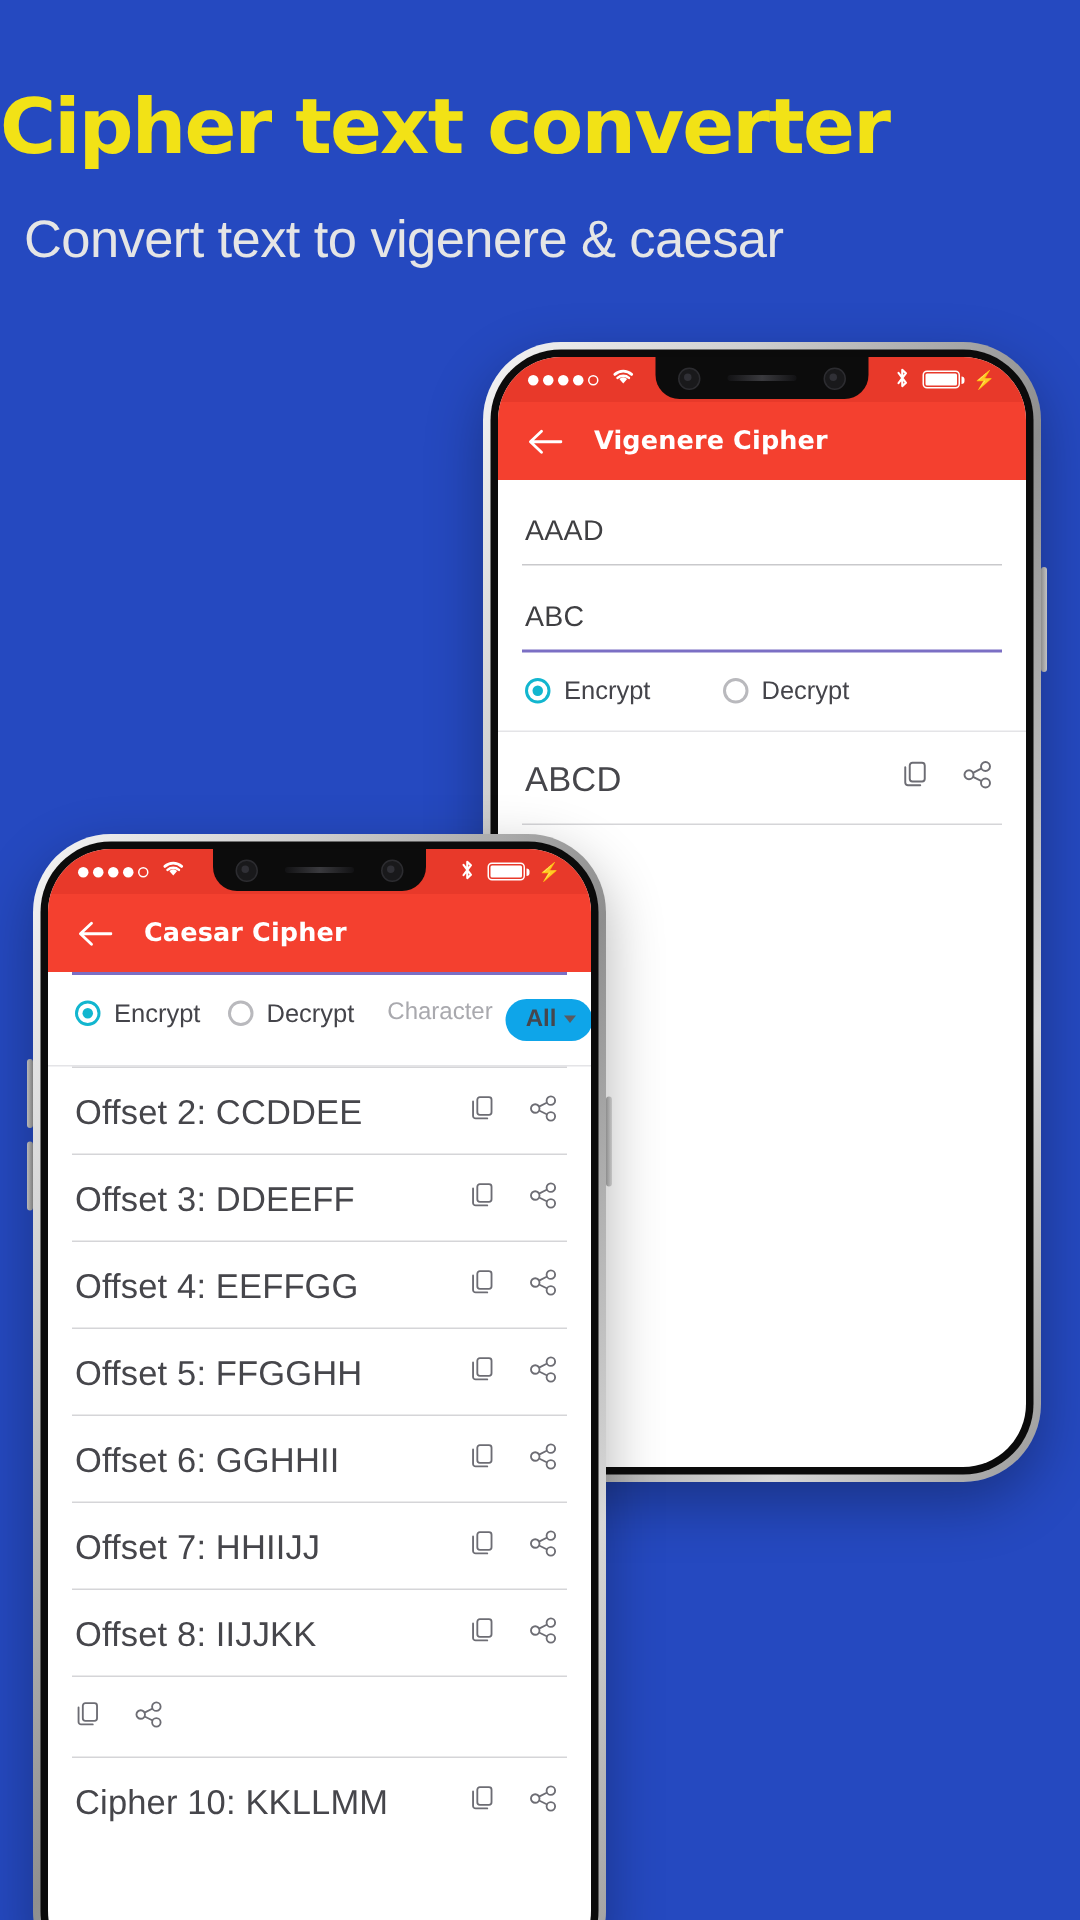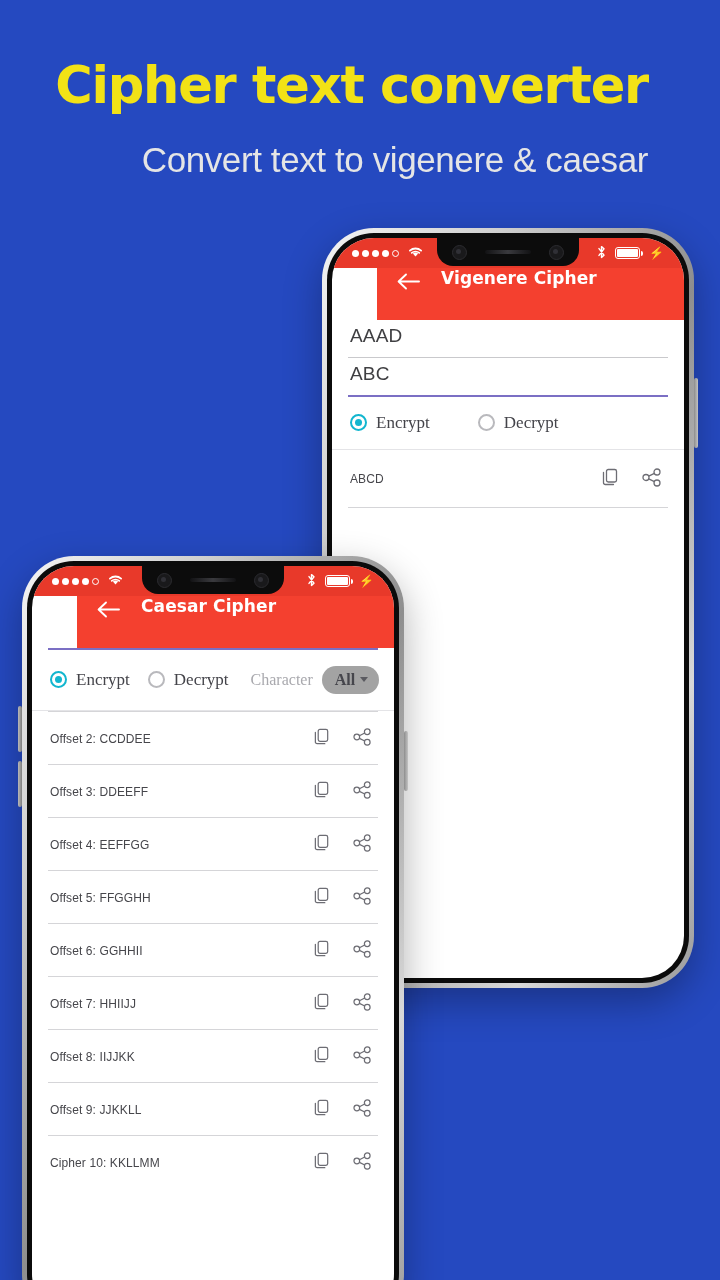--- a/index.html
+++ b/index.html
@@ -20,21 +20,21 @@
     background: #2549c0;
     overflow: hidden;
   }
 
   
   .headline-wrap {
     position: absolute;
     top: 56px;
     left: 0;
     width: 648px;
-    text-align: right;
+    text-align: left;
     z-index: 5;
   }
   .headline {
     font-family: "DejaVu Sans", sans-serif;
     font-size: 51px;
     font-weight: 700;
     letter-spacing: -1.2px;
     color: #f2e216;
     line-height: 1.16;
     margin: 0;
@@ -186,24 +186,23 @@
   }
   .bolt { color: #fff; font-size: 12px; line-height: 1; }
   .bt { color: #fff; font-size: 13px; line-height: 1; }
   .wifi { display: inline-block; }
 
   
   .appbar {
     height: 52px;
     background: #f4402f;
     display: flex;
-    align-items: flex-start;
+    align-items: center;
     padding: 0 0 0 18px;
     box-sizing: border-box;
-    margin-left: 45px;
   }
   .back-arrow {
     width: 26px;
     height: 26px;
     flex: 0 0 auto;
     display: flex;
     align-items: center;
     justify-content: center;
   }
   .appbar-title {
@@ -216,32 +215,31 @@
   }
 
   
   .body {
     background: #fff;
     padding: 0 16px;
   }
   .field {
     font-size: 19px;
     color: #3f3f42;
-    padding: 5px 2px 10px 2px;
+    padding: 24px 2px 10px 2px;
     letter-spacing: 0.2px;
   }
   .underline { height: 1px; background: #c9c9cc; }
   .underline.active { height: 1.6px; background: #7b6fc4; }
 
   .radio-row {
     display: flex;
-    align-items: center;
+    align-items: flex-start;
     padding: 16px 2px 16px 2px;
     gap: 0;
-    font-family: Liberation Serif, serif;
   }
   .radio {
     display: flex;
     align-items: center;
     gap: 9px;
   }
   .radio .dot {
     width: 17px; height: 17px;
     border-radius: 50%;
     border: 2px solid #b9b9bd;
@@ -266,21 +264,21 @@
   }
   .radio.decrypt { margin-left: 48px; }
 
   .char-label {
     font-size: 16px;
     color: #a9a9ae;
     margin-left: 22px;
   }
   .chip {
     margin-left: 9px;
-    background: #a3a3a3;
+    background: #0ea5e9;
     border-radius: 16px;
     padding: 5px 11px 5px 13px;
     display: flex;
     align-items: center;
     gap: 5px;
     font-size: 16px;
     color: #46464c;
     font-weight: 600;
   }
   .chip .caret {
@@ -291,21 +289,21 @@
   }
 
   .sep { height: 1px; background: #e4e4e7; margin: 0 -16px; }
 
   .result-row {
     display: flex;
     align-items: center;
     padding: 16px 2px 14px 2px;
   }
   .result-text {
-    font-size: 12px;
+    font-size: 23px;
     color: #46464b;
     letter-spacing: 0.1px;
     flex: 1 1 auto;
     white-space: nowrap;
   }
   .row-actions {
     display: flex;
     align-items: center;
     gap: 22px;
     flex: 0 0 auto;
@@ -637,21 +635,20 @@
                       <circle cx="15" cy="15" r="3" stroke="#6d6d74" stroke-width="1.3" fill="none"></circle>
                       <circle cx="4" cy="9.5" r="3" stroke="#6d6d74" stroke-width="1.3" fill="none"></circle>
                       <path d="M6.7 8.2 L12.4 5.3 M6.7 10.9 L12.4 13.7" stroke="#6d6d74" stroke-width="1.3" fill="none"></path>
                     </svg>
                 </span>
               </span>
             </div>
             <div class="divider"></div>
 
             <div class="result-row">
-              <span class="result-text">Offset 9: JJKKLL</span>
               <span class="row-actions">
                 <span>
                   <svg width="18" height="18" viewBox="0 0 19 19">
                       <rect x="5.5" y="1.5" width="10" height="12.5" rx="1.8" stroke="#6d6d74" stroke-width="1.3" fill="none"></rect>
                       <path d="M12.5 16.5 H4.3 a1.8 1.8 0 0 1 -1.8 -1.8 V4.5" stroke="#6d6d74" stroke-width="1.3" fill="none" stroke-linecap="round"></path>
                     </svg>
                 </span>
                 <span>
                   <svg width="19" height="18" viewBox="0 0 20 19">
                       <circle cx="15" cy="4" r="3" stroke="#6d6d74" stroke-width="1.3" fill="none"></circle>

